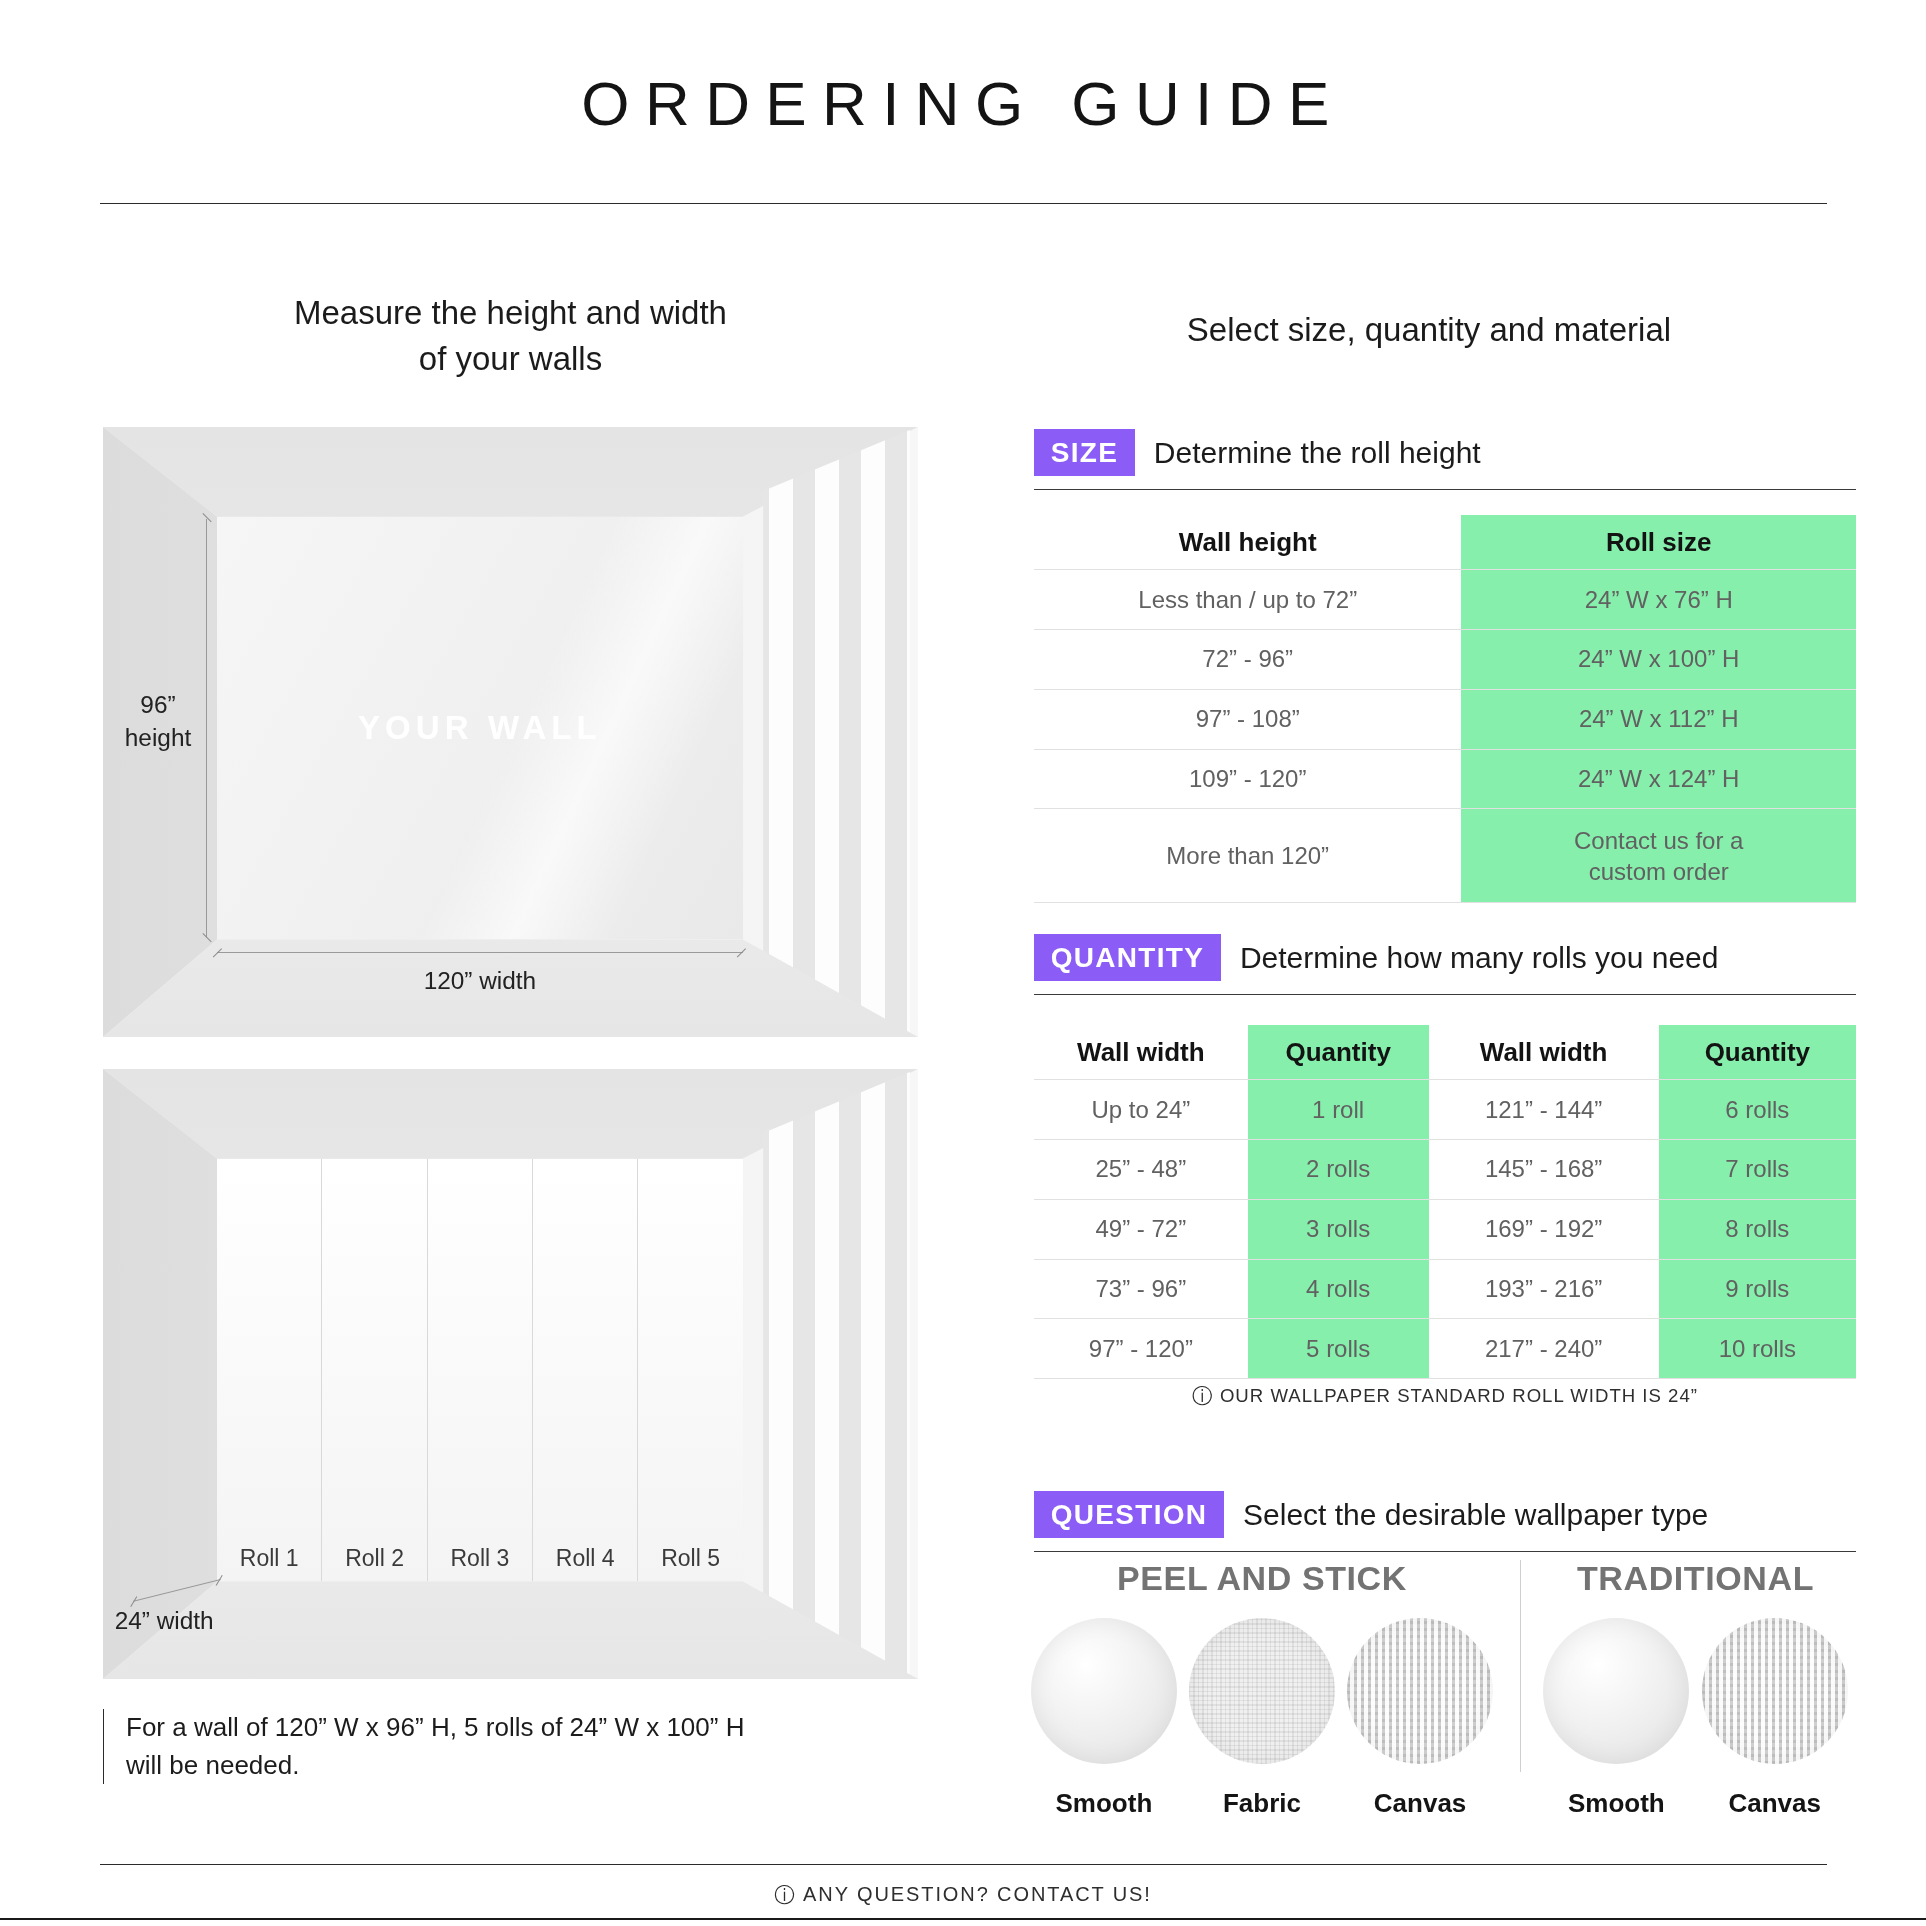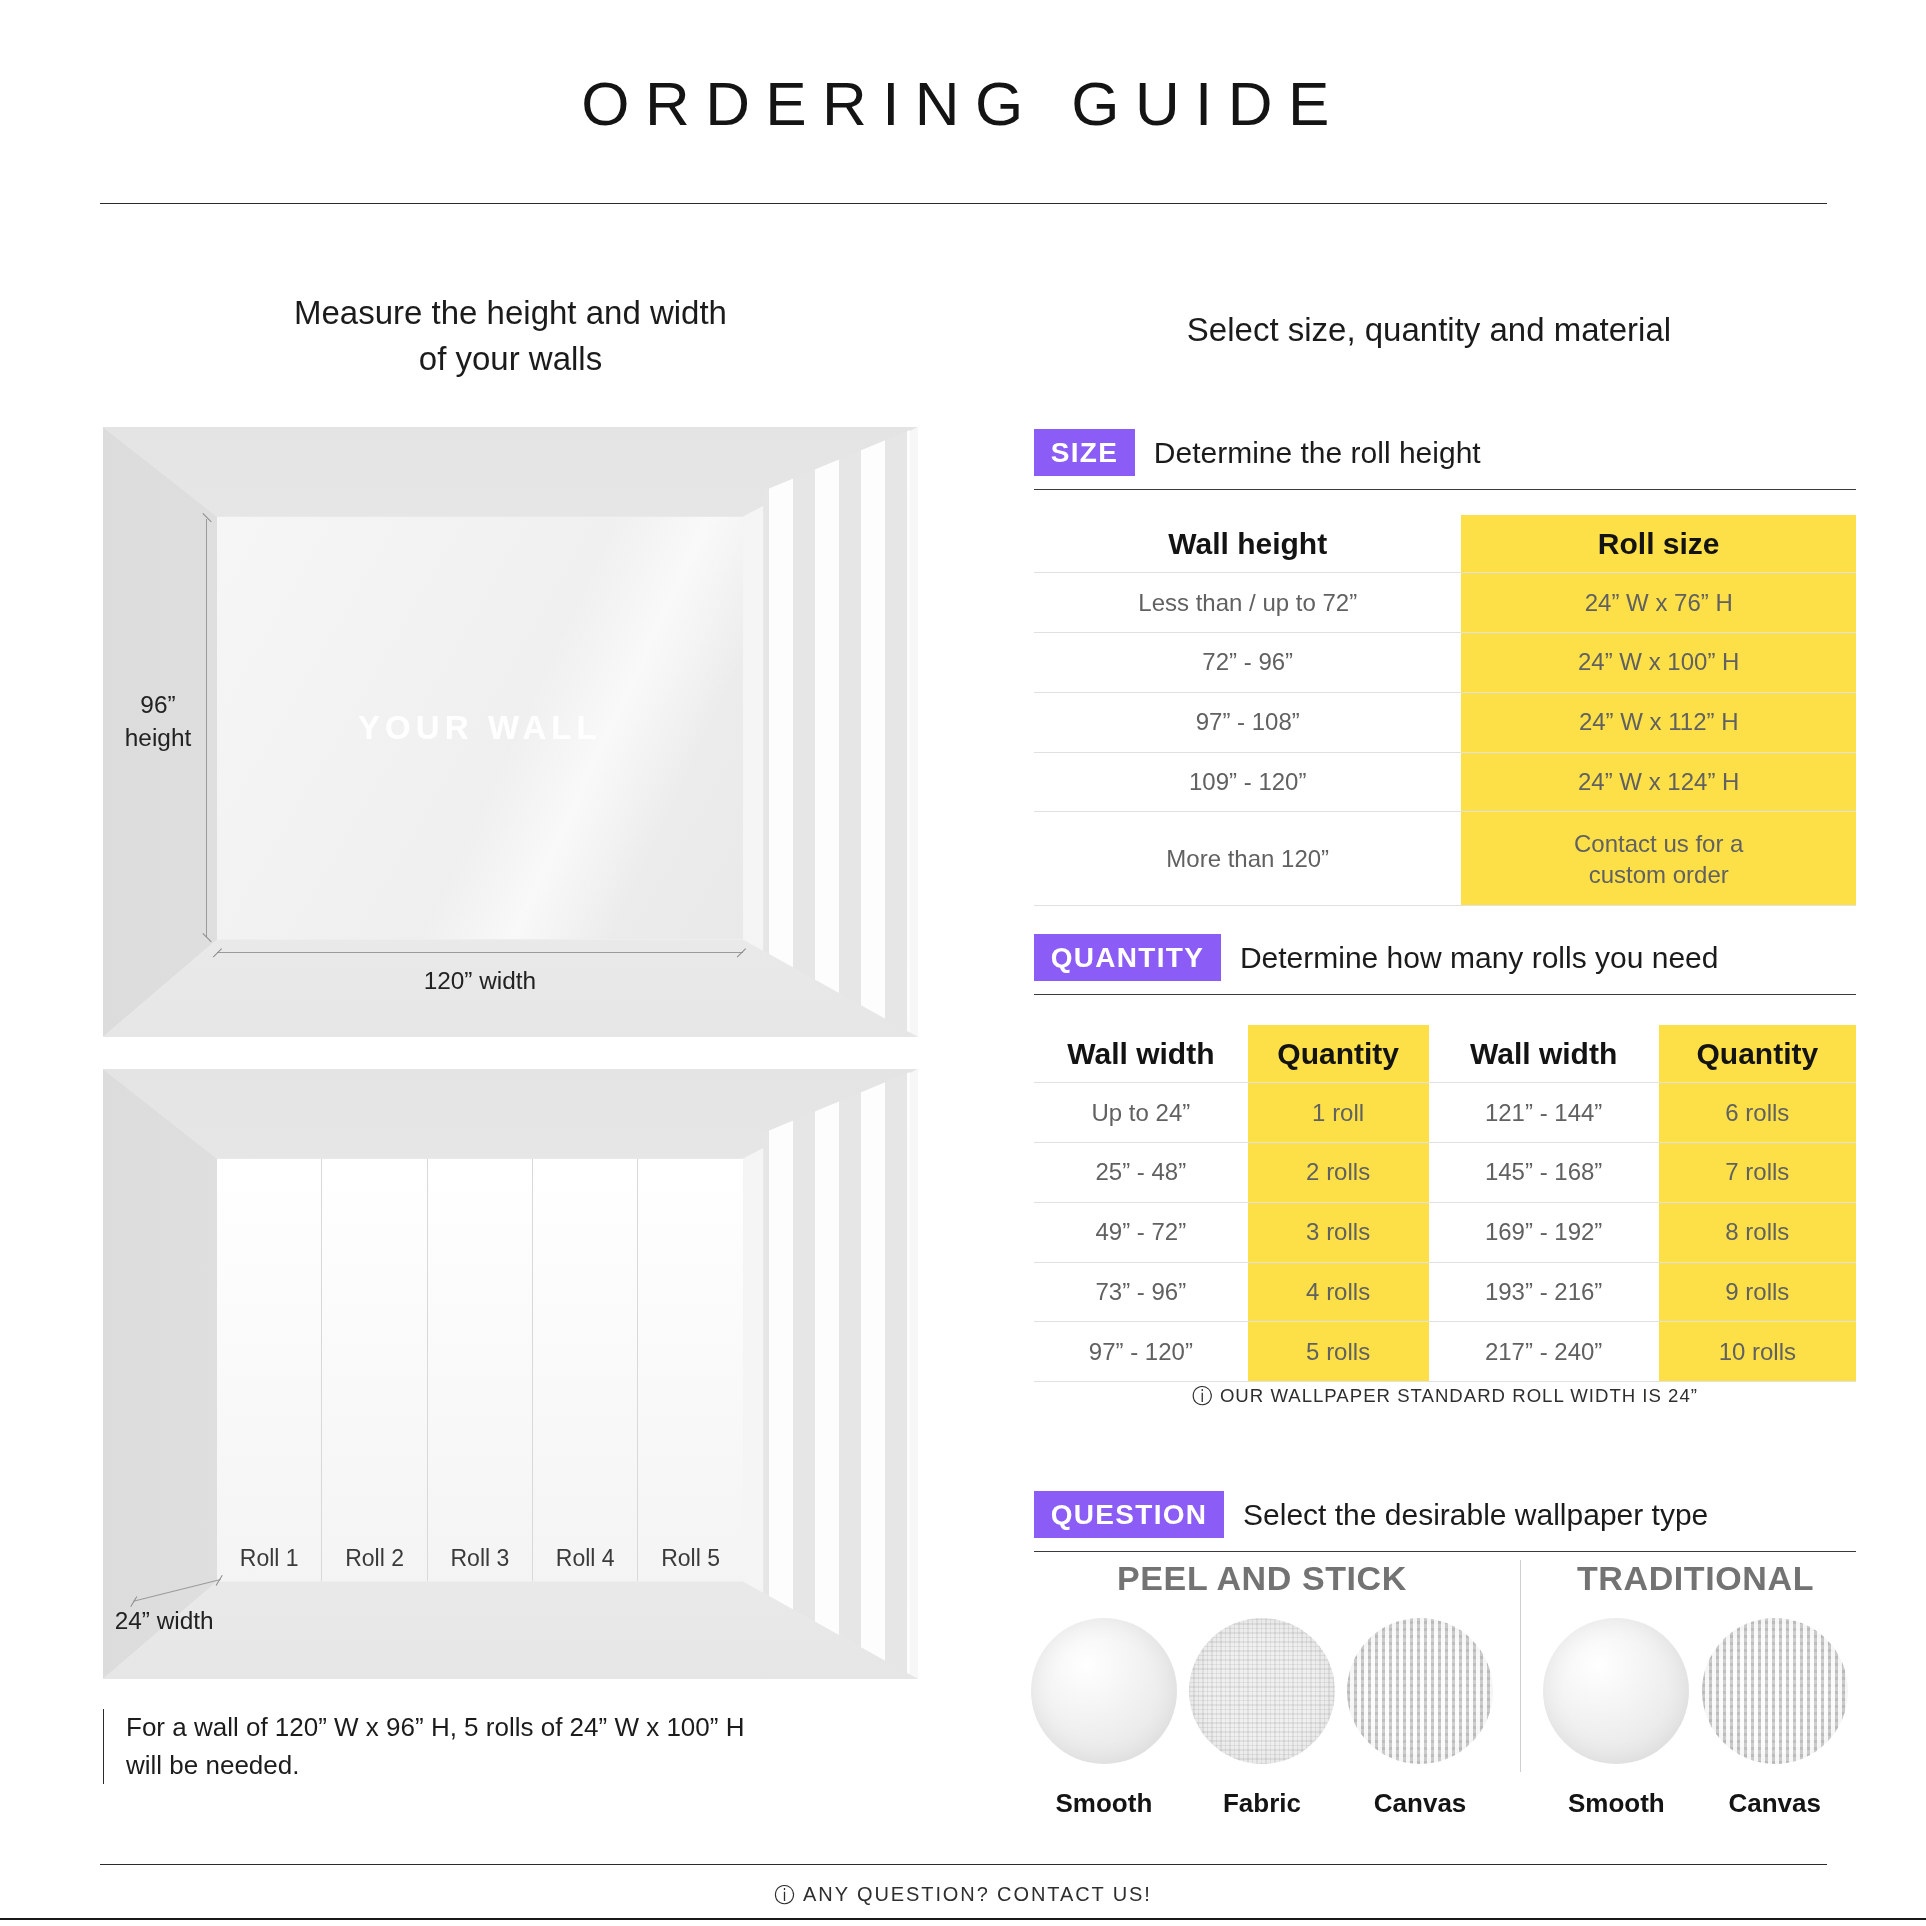--- a/index.html
+++ b/index.html
@@ -68,23 +68,23 @@
 
   
   .section-head { position:absolute; left:1034px; width:822px; border-bottom:1.3px solid #3a3a3a; padding-bottom:13px;
                   display:flex; align-items:center; gap:19px; }
   .size-head { top:429px; } .quantity-head { top:934px; } .material-head { top:1491px; }
   .badge { background:#8b5cf6; color:#ffffff; font-weight:700; font-size:28px; letter-spacing:1.3px; padding:7.7px 16.7px; }
   .section-sub { font-size:30px; color:#1b1b1b; }
 
   .tbl { position:absolute; left:1034px; width:822px; border-collapse:collapse; border-bottom:0.6px solid #e1e1e1; }
   .size-tbl { top:515px; } .qty-tbl { top:1025px; }
-  .tbl th { font-size:30px; font-weight:700; color:#131313; padding:11.6px 5.1px; text-align:center; }
+  .tbl th { font-size:26px; font-weight:700; color:#131313; padding:11.6px 5.1px; text-align:center; }
   .tbl td { font-size:24px; color:#616161; padding:15.4px 5.1px; text-align:center; border-top:0.6px solid #e1e1e1; }
-  .shade { background:#fde047; }
+  .shade { background:#86efac; }
   .small-cell { font-size:20px; line-height:1.3; color:#6b6b6b; white-space:pre-line; padding:9px 5.1px; }
 
   .note { position:absolute; left:1034px; top:1382px; width:822px; text-align:center;
           font-size:18.6px; letter-spacing:1px; color:#2e2e2e; }
   .info-icon { font-size:20.5px; margin-right:6.4px; vertical-align:-1.3px; }
 
   
   .mat-group { position:absolute; top:1559px; display:flex; flex-direction:column; align-items:center; }
   .mat-group-1 { left:1030px; width:464px; }
   .mat-group-2 { left:1540px; width:311px; }

